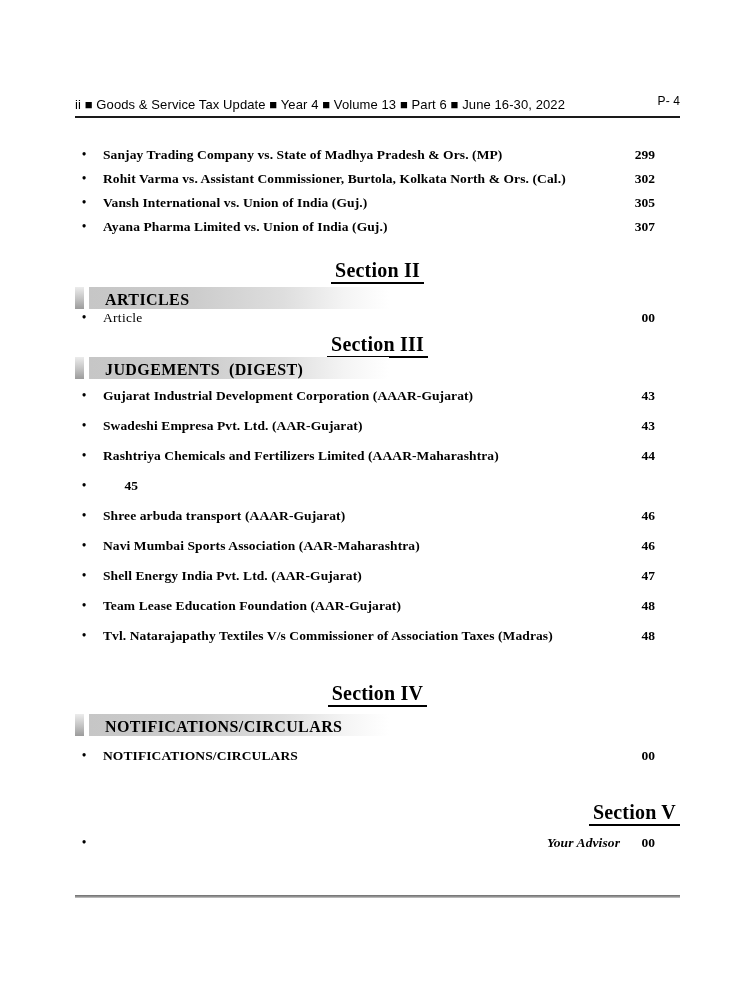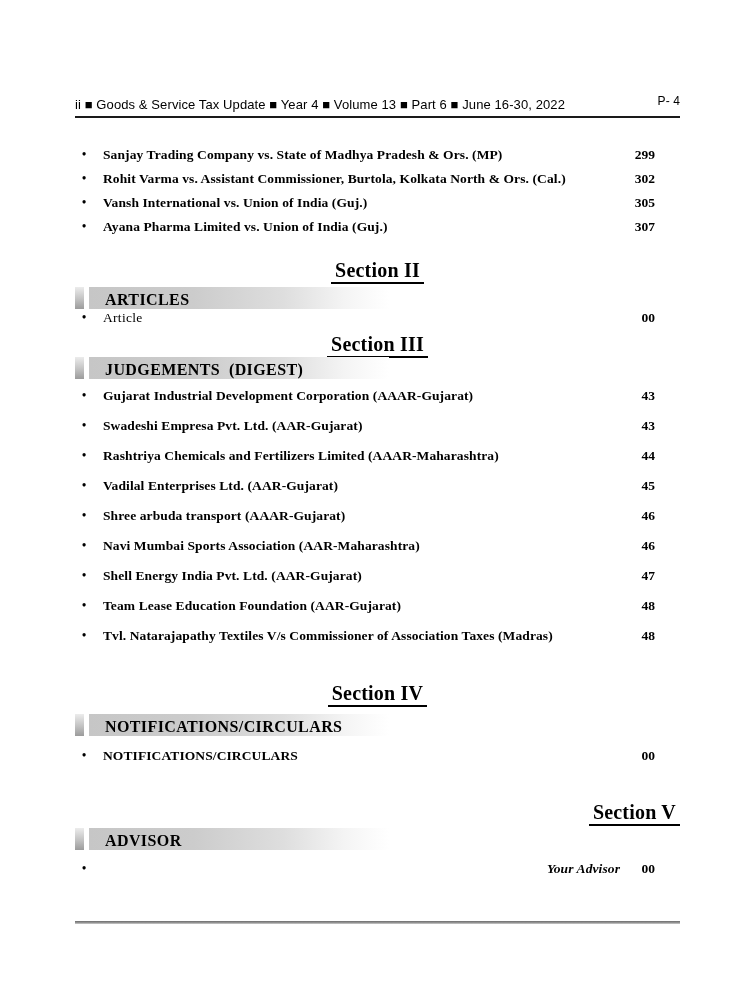--- a/index.html
+++ b/index.html
@@ -195,21 +195,20 @@
           <span class="title">Swadeshi Empresa Pvt. Ltd. (AAR-Gujarat)</span>
           <span class="num">43</span>
         </div>
         <div class="row">
           <span class="bullet">•</span>
           <span class="title">Rashtriya Chemicals and Fertilizers Limited (AAAR-Maharashtra)</span>
           <span class="num">44</span>
         </div>
         <div class="row">
           <span class="bullet">•</span>
-          <span class="title">Vadilal Enterprises Ltd. (AAR-Gujarat)</span>
           <span class="num">45</span>
         </div>
         <div class="row">
           <span class="bullet">•</span>
           <span class="title">Shree arbuda transport (AAAR-Gujarat)</span>
           <span class="num">46</span>
         </div>
         <div class="row">
           <span class="bullet">•</span>
           <span class="title">Navi Mumbai Sports Association (AAR-Maharashtra)</span>
@@ -243,26 +242,20 @@
       </div>
       <div class="row single">
         <span class="bullet">•</span>
         <span class="title">NOTIFICATIONS/CIRCULARS</span>
         <span class="num">00</span>
       </div>
     </section>
 
     <section class="sec5">
       <h2 class="section-heading"><span class="hd">Section V</span></h2>
-      <div class="banner">
-        <span class="banner-strip"></span>
-        <span class="banner-bar">
-            <span class="banner-label">ADVISOR</span>
-          </span>
-      </div>
       <div class="row italic single">
         <span class="bullet">•</span>
         <span class="title">Your Advisor</span>
         <span class="num">00</span>
       </div>
     </section>
 
     <div class="bottom-rule"></div>
 
   </div>

